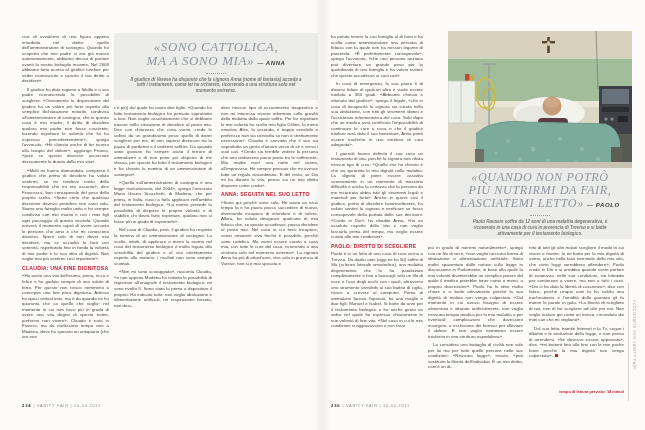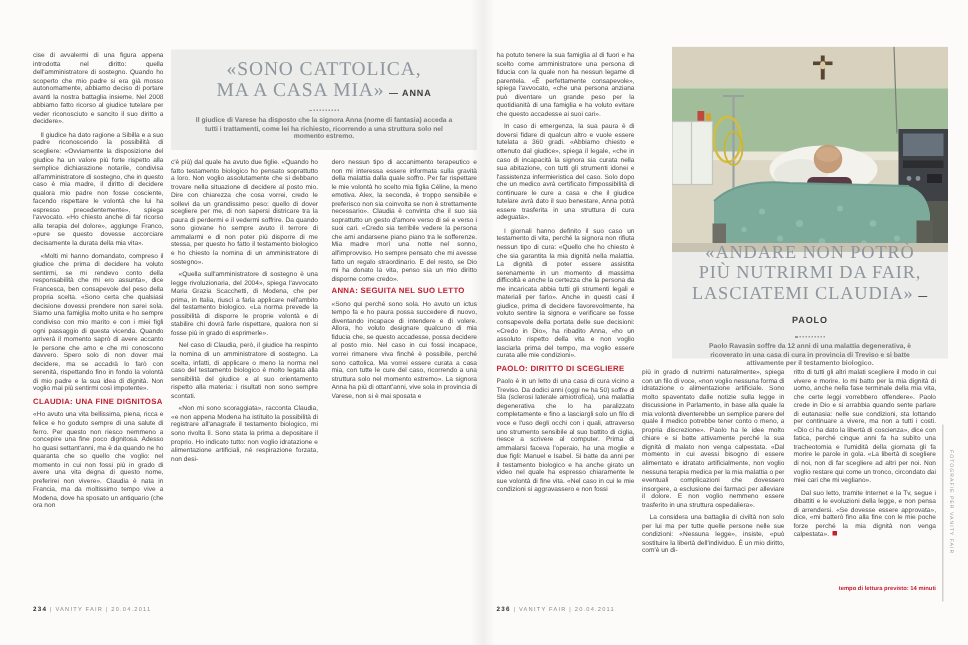--- a/index.html
+++ b/index.html
@@ -9,21 +9,21 @@
           background:linear-gradient(to right,rgba(0,0,0,0) 0%,rgba(0,0,0,0.05) 50%,rgba(0,0,0,0) 100%);}
   
   .col{position:absolute;text-align:justify;font-size:4.4px;line-height:5.55px;color:#464646;
        overflow:hidden;}
   .col p{margin:0 0 3px 0;}
   .col p + p{text-indent:5px;}
   .subhead{color:#c32031;font-weight:bold;font-size:5.2px;letter-spacing:.2px;margin:4px 0 2px 0;
            font-family:"Liberation Sans",sans-serif;}
   
   .qbox{position:absolute;background:#ececea;display:flex;flex-direction:column;align-items:center;
-        justify-content:center;padding:16px 6px;box-sizing:border-box;}
+        justify-content:center;padding:16px 6px;box-sizing:border-box;font-style:italic;}
   .qline{display:block;font-family:"Liberation Serif",serif;color:#8f969e;text-align:center;
          letter-spacing:.6px;font-weight:400;}
   .qbox.left .qline{font-size:13px;line-height:14px;}
   .qbox.right .qline{font-size:12.2px;line-height:13.2px;}
   .attrib{font-family:"Liberation Sans",sans-serif;font-size:6px;font-weight:bold;color:#3d3d3d;
           letter-spacing:.6px;margin-left:3px;}
   .qdivider{width:20px;border-top:1px dotted #9a9a9a;margin:3px auto 3px auto;}
   .qcaption{font-size:4.5px;line-height:5.6px;font-weight:bold;color:#787878;text-align:center;
             padding:0 10px;}
   
@@ -51,21 +51,21 @@
       <p>cise di avvalermi di una figura appena introdotta nel diritto: quella dell'amministratore di sostegno. Quando ho scoperto che mio padre si era già mosso autonomamente, abbiamo deciso di portare avanti la nostra battaglia insieme. Nel 2008 abbiamo fatto ricorso al giudice tutelare per veder riconosciuto e sancito il suo diritto a decidere».</p>
       <p>Il giudice ha dato ragione a Sibilla e a suo padre riconoscendo la possibilità di scegliere: «Ovviamente la disposizione del giudice ha un valore più forte rispetto alla semplice dichiarazione notarile, condivisa all'amministratore di sostegno, che in questo caso è mia madre, il diritto di decidere qualora mio padre non fosse cosciente, facendo rispettare le volontà che lui ha espresso precedentemente», spiega l'avvocato. «Ho chiesto anche di far ricorso alla terapia del dolore», aggiunge Franco, «pure se questo dovesse accorciare decisamente la durata della mia vita».</p>
       <p>«Molti mi hanno domandato, compreso il giudice che prima di decidere ha voluto sentirmi, se mi rendevo conto della responsabilità che mi ero assunta», dice Francesca, ben consapevole del peso della propria scelta. «Sono certa che qualsiasi decisione dovessi prendere non sarei sola. Siamo una famiglia molto unita e ho sempre condiviso con mio marito e con i miei figli ogni passaggio di questa vicenda. Quando arriverà il momento saprò di avere accanto le persone che amo e che mi conoscono davvero. Spero solo di non dover mai decidere, ma se accadrà lo farò con serenità, rispettando fino in fondo la volontà di mio padre e la sua idea di dignità. Non voglio mai più sentirmi così impotente».</p>
       <div class="subhead">CLAUDIA: UNA FINE DIGNITOSA</div>
       <p>«Ho avuto una vita bellissima, piena, ricca e felice e ho goduto sempre di una salute di ferro. Per questo non riesco nemmeno a concepire una fine poco dignitosa. Adesso ho quasi settant'anni, ma è da quando ne ho quaranta che so quello che voglio: nel momento in cui non fossi più in grado di avere una vita degna di questo nome, preferirei non vivere». Claudia è nata in Francia, ma da moltissimo tempo vive a Modena, dove ha sposato un antiquario (che ora non</p>
     </div>
 
     <div class="qbox left" style="left:114px;top:33px;width:204px;height:67px;">
       <span class="qline">«SONO CATTOLICA,</span>
       <span class="qline">
-        <span>MA A CASA MIA»</span><span class="attrib">— ANNA</span>
+        <span>MA A SONO MIA»</span><span class="attrib">— ANNA</span>
       </span>
       <div class="qdivider"></div>
       <div class="qcaption">Il giudice di Varese ha disposto che la signora Anna (nome di fantasia) acceda a tutti i trattamenti, come lei ha richiesto, ricorrendo a una struttura solo nel momento estremo.</div>
     </div>
 
     <div class="col" style="left:114px;top:105px;width:98px;height:293px;">
       <p>c'è più) dal quale ha avuto due figlie. «Quando ho fatto testamento biologico ho pensato soprattutto a loro. Non voglio assolutamente che si debbano trovare nella situazione di decidere al posto mio. Dire con chiarezza che cosa vorrei, credo le sollevi da un grandissimo peso: quello di dover scegliere per me, di non sapersi districare tra la paura di perdermi e il vedermi soffrire. Da quando sono giovane ho sempre avuto il terrore di ammalarmi e di non poter più disporre di me stessa, per questo ho fatto il testamento biologico e ho chiesto la nomina di un amministratore di sostegno».</p>
       <p>«Quella sull'amministratore di sostegno è una legge rivoluzionaria, del 2004», spiega l'avvocato Maria Grazia Scacchetti, di Modena, che per prima, in Italia, riuscì a farla applicare nell'ambito del testamento biologico. «La norma prevede la possibilità di disporre le proprie volontà e di stabilire chi dovrà farle rispettare, qualora non si fosse più in grado di esprimerle».</p>
       <p>Nel caso di Claudia, però, il giudice ha respinto la nomina di un amministratore di sostegno. La scelta, infatti, di applicare o meno la norma nel caso del testamento biologico è molto legata alla sensibilità del giudice e al suo orientamento rispetto alla materia: i risultati non sono sempre scontati.</p>
       <p>«Non mi sono scoraggiata», racconta Claudia, «e non appena Modena ha istituito la possibilità di registrare all'anagrafe il testamento biologico, mi sono rivolta lì. Sono stata la prima a depositare il proprio. Ho indicato tutto: non voglio idratazione e alimentazione artificiali, né respirazione forzata, non desi-</p>
@@ -149,24 +149,24 @@
             <circle cx="150" cy="128" r="2"></circle>
         </g>
 
         <rect x="27" y="118" width="9" height="19" fill="#6e7067"></rect>
         <rect x="163" y="116" width="11" height="21" fill="#5d5f57"></rect>
         <rect x="0" y="131" width="184" height="6" fill="#c7c2b1"></rect>
       </svg>
     </div>
 
     <div class="qbox right" style="left:448px;top:168px;width:184px;height:71px;">
-      <span class="qline">«ANDARE NON POTRÒ</span>
+      <span class="qline">«QUANDO NON POTRÒ</span>
       <span class="qline">PIÙ NUTRIRMI DA FAIR,</span>
       <span class="qline">
-        <span>LASCIATEMI CLAUDIA»</span><span class="attrib">— PAOLO</span>
+        <span>LASCIATEMI LETTO»</span><span class="attrib">— PAOLO</span>
       </span>
       <div class="qdivider"></div>
       <div class="qcaption">Paolo Ravasin soffre da 12 anni di una malattia degenerativa, è ricoverato in una casa di cura in provincia di Treviso e si batte attivamente per il testamento biologico.</div>
     </div>
 
     <div class="col" style="left:428px;top:245px;width:95px;height:153px;">
       <p>più in grado di nutrirmi naturalmente», spiega con un filo di voce, «non voglio nessuna forma di idratazione o alimentazione artificiale. Sono molto spaventato dalle notizie sulla legge in discussione in Parlamento, in base alla quale la mia volontà diventerebbe un semplice parere del quale il medico potrebbe tener conto o meno, a propria discrezione». Paolo ha le idee molto chiare e si batte attivamente perché la sua dignità di malato non venga calpestata. «Dal momento in cui avessi bisogno di essere alimentato e idratato artificialmente, non voglio nessuna terapia medica per la mia malattia o per eventuali complicazioni che dovessero insorgere, a esclusione dei farmaci per alleviare il dolore. E non voglio nemmeno essere trasferito in una struttura ospedaliera».</p>
       <p>La considera una battaglia di civiltà non solo per lui ma per tutte quelle persone nelle sue condizioni: «Nessuna legge», insiste, «può sostituire la libertà dell'individuo. È un mio diritto, com'è un di-</p>
     </div>
 

